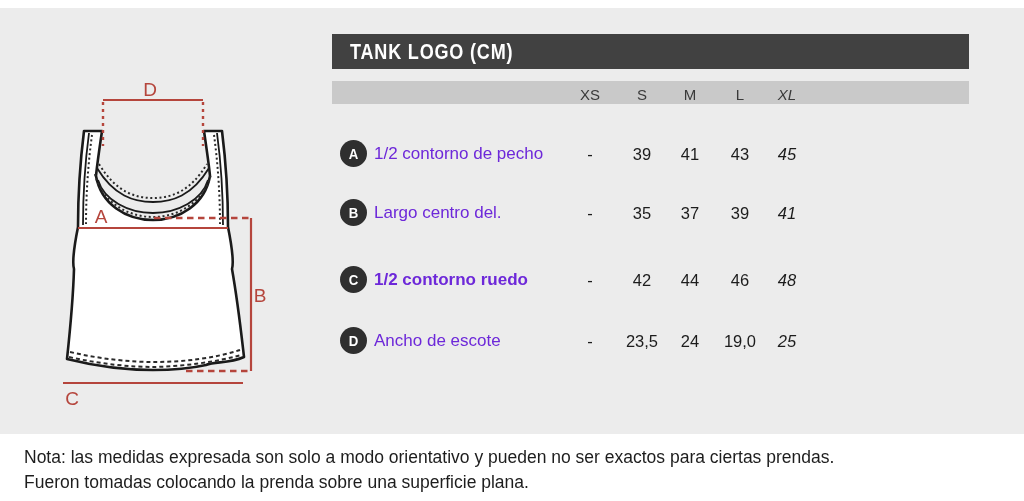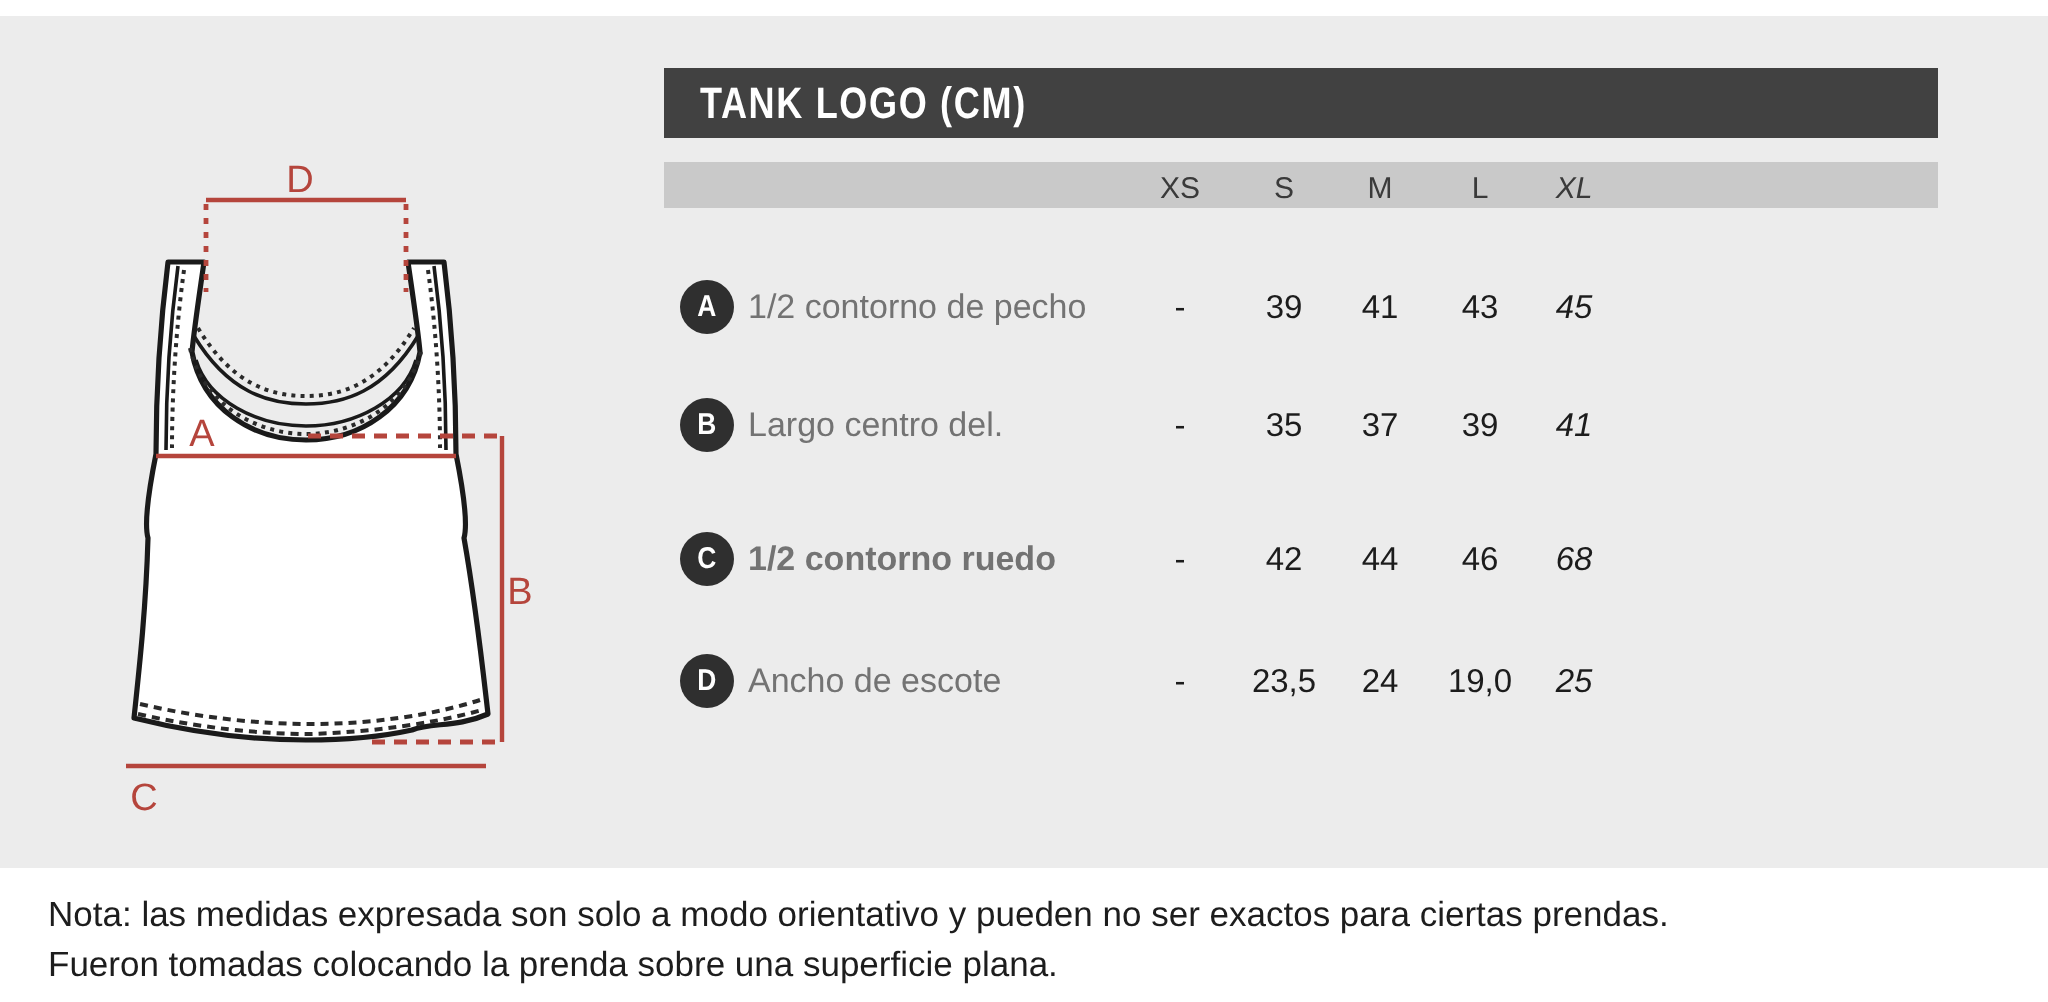--- a/index.html
+++ b/index.html
@@ -28,21 +28,21 @@
   }
   .m-row{position:absolute;left:332px;width:637px;height:28px;}
   .badge{
     position:absolute;left:8px;top:0;width:27px;height:27px;border-radius:50%;
     background:#2f2f2f;display:flex;align-items:center;justify-content:center;
   }
   .badge span{color:#ffffff;font-size:15px;font-weight:700;transform:scaleX(0.88);}
   .m-label{
     position:absolute;left:42px;top:0;width:190px;height:28px;
     display:flex;flex-direction:column;justify-content:center;
-    font-size:17px;color:#737373;line-height:20px;white-space:nowrap;
+    font-size:17px;color:#6d28d9;line-height:20px;white-space:nowrap;
   }
   .m-label.two-line{justify-content:flex-start;padding-top:4px;height:44px;font-weight:bold;}
   .val{
     position:absolute;top:0;width:50px;height:28px;display:flex;align-items:center;justify-content:center;
     font-size:16.5px;color:#1c1c1c;
   }
   .c0{left:233px;} .c1{left:285px;} .c2{left:333px;} .c3{left:383px;} .c4{left:430px;font-style:italic;}
 
   
   .note{
@@ -158,21 +158,21 @@
   <div class="badge">
     <span>C</span>
   </div>
   <div class="m-label two-line">
     <span>1/2 contorno ruedo</span>
   </div>
   <div class="val c0">-</div>
   <div class="val c1">42</div>
   <div class="val c2">44</div>
   <div class="val c3">46</div>
-  <div class="val c4">68</div>
+  <div class="val c4">48</div>
 </div>
 
 <div class="m-row" style="top:327px">
   <div class="badge">
     <span>D</span>
   </div>
   <div class="m-label">
     <span>Ancho de escote</span>
   </div>
   <div class="val c0">-</div>

